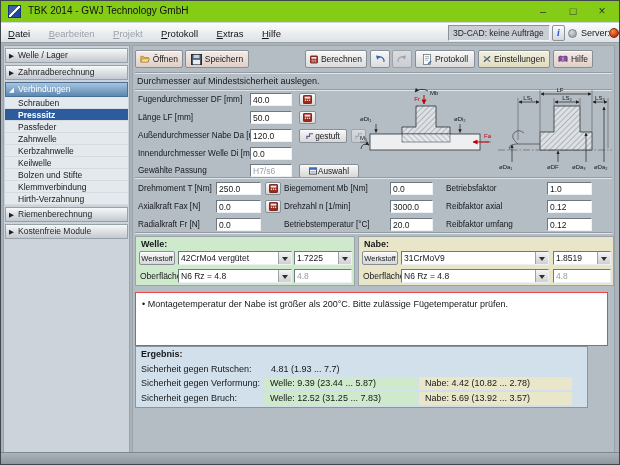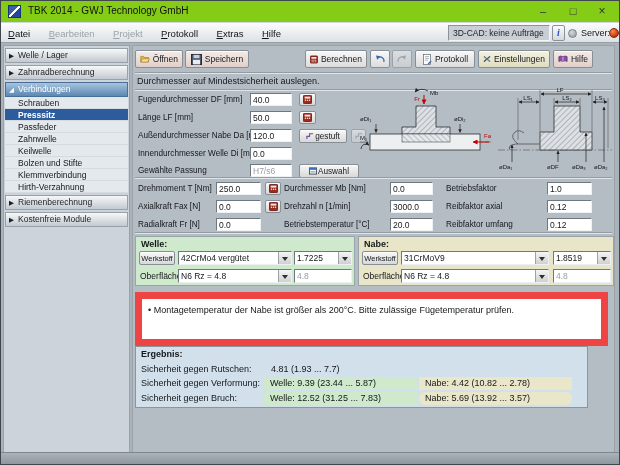--- a/index.html
+++ b/index.html
@@ -76,21 +76,21 @@
               display:flex;align-items:center;justify-content:center;}
   .combo .arr::after{content:"";border:3px solid transparent;border-top:4px solid #2b3035;margin-top:4px;}
 
   
   .mat-panel{position:absolute;height:50px;border:1px solid #9aa2aa;}
   .mat-welle{background:#cfe9cd;}
   .mat-nabe{background:#e9e5c8;}
   .mat-title{position:absolute;left:5px;top:2px;font-size:9px;font-weight:bold;color:#15181b;}
 
   
-  .msgbox{left:2px;top:246px;width:473px;height:54px;background:#fff;border:7px solid #ef4444;
+  .msgbox{left:2px;top:246px;width:473px;height:54px;background:#fff;border:1px solid #ef4444;
           font-size:9px;color:#15181b;padding:5px 6px;line-height:12px;}
   .resbox{left:2px;top:300px;width:453px;height:62px;background:#d2e0ec;border:1px solid #8c949c;}
   .res-title{position:absolute;left:5px;top:2px;font-size:9px;font-weight:bold;color:#15181b;}
   .res-lbl{position:absolute;left:5px;font-size:9px;line-height:13px;color:#15181b;white-space:nowrap;}
   .res-val{position:absolute;font-size:9px;line-height:13px;color:#15181b;white-space:nowrap;}
   .cell{position:absolute;height:13px;font-size:9px;line-height:13px;padding-left:6px;color:#15181b;white-space:nowrap;}
   .cell-w{background:#cfe9cd;}
   .cell-n{background:#eae6c9;}
 
   .footer{left:0;bottom:0;width:100%;height:12px;background:linear-gradient(#aab2ba,#8f979f);border-top:1px solid #7e868e;}
@@ -128,20 +128,21 @@
 
   <div class="abs sidebar">
     <div class="sb-header"><span class="arrow"></span><span>Welle / Lager</span></div>
     <div class="sb-header"><span class="arrow"></span><span>Zahnradberechnung</span></div>
     <div class="sb-header expanded"><span class="arrow"></span><span>Verbindungen</span></div>
     <div class="sb-items">
       <div class="sb-item">Schrauben</div>
       <div class="sb-item selected">Presssitz</div>
       <div class="sb-item">Passfeder</div>
       <div class="sb-item">Zahnwelle</div>
+      <div class="sb-item">Kerbzahnwelle</div>
       <div class="sb-item">Keilwelle</div>
       <div class="sb-item">Bolzen und Stifte</div>
       <div class="sb-item">Klemmverbindung</div>
       <div class="sb-item">Hirth-Verzahnung</div>
     </div>
     <div class="sb-header"><span class="arrow"></span><span>Riemenberechnung</span></div>
     <div class="sb-header"><span class="arrow"></span><span>Kostenfreie Module</span></div>
   </div>
 
   <div class="abs main">
@@ -362,21 +363,21 @@
           <rect x="0.5" y="0.5" width="10" height="10" rx="1" fill="#9e2a1e" stroke="#5c130c"></rect>
           <rect x="2" y="2" width="7" height="2.4" fill="#f3e8e6"></rect>
           <circle cx="3" cy="6.4" r="0.9" fill="#f3e8e6"></circle>
           <circle cx="5.5" cy="6.4" r="0.9" fill="#f3e8e6"></circle>
           <circle cx="8" cy="6.4" r="0.9" fill="#f3e8e6"></circle>
         </svg>
     </div>
     <div class="abs lbl" style="left:5px;top:172px;">Radialkraft Fr [N]</div>
     <input class="fld" style="left: 83px; top: 172px; width: 45px;" value="0.0">
 
-    <div class="abs lbl" style="left:151px;top:136px;">Durchmesser Mb [Nm]</div>
+    <div class="abs lbl" style="left:151px;top:136px;">Biegemoment Mb [Nm]</div>
     <input class="fld" style="left: 257px; top: 136px; width: 43px;" value="0.0">
     <div class="abs lbl" style="left:151px;top:154px;">Drehzahl n [1/min]</div>
     <input class="fld" style="left: 257px; top: 154px; width: 43px;" value="3000.0">
     <div class="abs lbl" style="left:151px;top:172px;">Betriebstemperatur [°C]</div>
     <input class="fld" style="left: 257px; top: 172px; width: 43px;" value="20.0">
 
     <div class="abs lbl" style="left:313px;top:136px;">Betriebsfaktor</div>
     <input class="fld" style="left: 414px; top: 136px; width: 45px;" value="1.0">
     <div class="abs lbl" style="left:313px;top:154px;">Reibfaktor axial</div>
     <input class="fld" style="left: 414px; top: 154px; width: 45px;" value="0.12">
@@ -429,18 +430,18 @@
 
     <div class="abs resbox">
       <div class="res-title">Ergebnis:</div>
       <div class="res-lbl" style="top:16px;">Sicherheit gegen Rutschen:</div>
       <div class="res-val" style="left:135px;top:16px;">4.81 (1.93 ... 7.7)</div>
       <div class="res-lbl" style="top:30px;">Sicherheit gegen Verformung:</div>
       <div class="cell cell-w" style="left:128px;top:30px;width:154px;">Welle: 9.39 (23.44 ... 5.87)</div>
       <div class="cell cell-n" style="left:283px;top:30px;width:153px;">Nabe: 4.42 (10.82 ... 2.78)</div>
       <div class="res-lbl" style="top:45px;">Sicherheit gegen Bruch:</div>
       <div class="cell cell-w" style="left:128px;top:45px;width:154px;">Welle: 12.52 (31.25 ... 7.83)</div>
-      <div class="cell cell-n" style="left:283px;top:45px;width:153px;border-radius:6px;">Nabe: 5.69 (13.92 ... 3.57)</div>
+      <div class="cell cell-n" style="left:283px;top:45px;width:153px;">Nabe: 5.69 (13.92 ... 3.57)</div>
     </div>
   </div>
 
   <div class="abs footer"></div>
 </div>
 
 </body></html>

